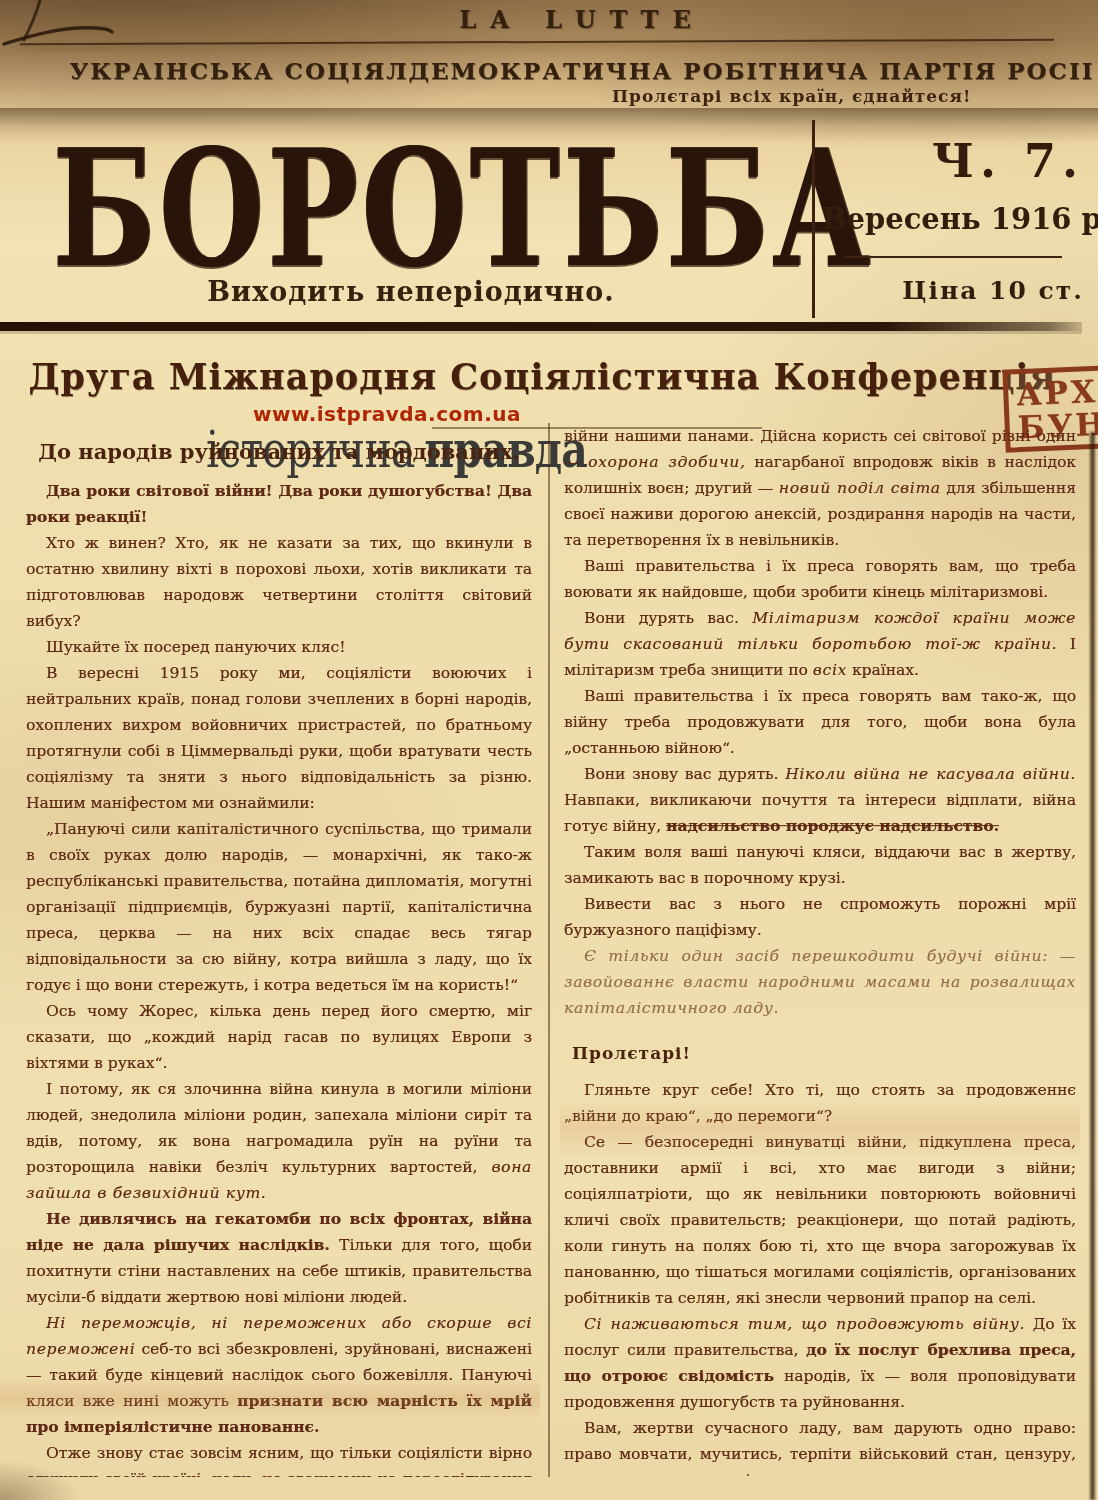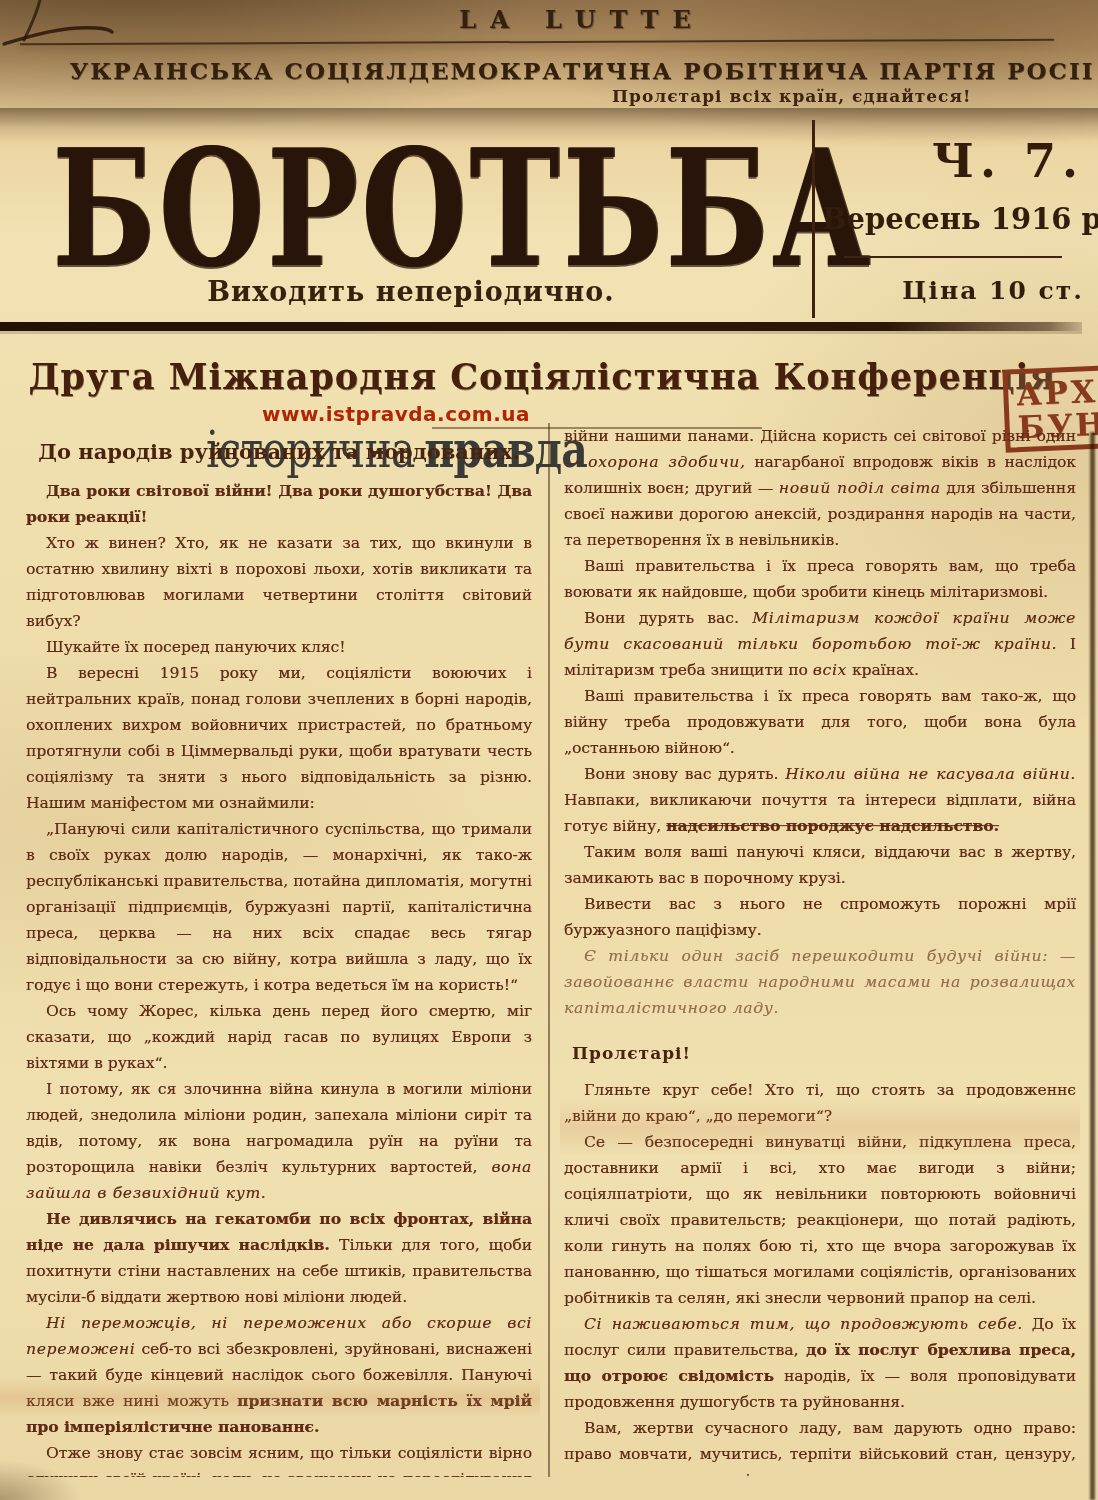--- a/index.html
+++ b/index.html
@@ -35,21 +35,21 @@
   .issue-date{font-size:29px;font-weight:bold;margin-top:14px;white-space:nowrap;}
   .mast-right-rule{width:218px;height:2px;background:#3f2310;margin:20px auto 0;}
   .price{font-size:25px;font-weight:bold;margin-top:18px;letter-spacing:2px;}
   .frequency{position:absolute;left:168px;top:164px;width:486px;text-align:center;font-size:27px;font-weight:bold;letter-spacing:1px;color:#38200e;}
   .thick-rule{position:absolute;left:0;top:322px;width:1082px;height:9px;
     background:linear-gradient(90deg,#241105 0%,#2d1608 82%,rgba(45,22,8,.55) 97%,rgba(45,22,8,.2) 100%);
     box-shadow:0 3px 0 rgba(45,22,8,.18);}
   
   .headline{position:absolute;left:0;top:356px;width:100%;text-align:center;font-size:35px;font-weight:bold;letter-spacing:1px;color:#45200d;text-shadow:.6px .6px 0 rgba(69,32,13,.5);}
   .headline-scratch{position:absolute;left:432px;top:427px;width:330px;height:2px;background:rgba(75,42,19,.5);}
-  .watermark-url{position:absolute;left:262px;top:402px;font-size:20px;font-weight:bold;color:#b02605;letter-spacing:.5px;font-family:"DejaVu Sans",sans-serif;}
+  .watermark-url{position:absolute;left:253px;top:402px;font-size:20px;font-weight:bold;color:#b02605;letter-spacing:.5px;font-family:"DejaVu Sans",sans-serif;}
   .watermark-logo{position:absolute;left:206px;top:420px;font-size:50px;color:#3a3a37;
     transform:scaleX(.82);transform-origin:left top;white-space:nowrap;letter-spacing:-1px;}
   .watermark-logo .w1{font-weight:normal;}
   .watermark-logo .w2{font-weight:bold;margin-left:12px;}
   .stamp{position:absolute;left:1004px;top:366px;border:5px solid #8a3a1c;color:#8a3a1c;
     padding:4px 10px 4px 8px;transform:rotate(-2.4deg);font-weight:bold;font-size:31px;line-height:1.05;
     letter-spacing:3px;background:rgba(240,222,176,.15);text-shadow:.5px .5px 0 rgba(138,58,28,.5);}
   
   .columns{position:absolute;left:26px;top:423px;width:1058px;height:1054px;display:flex;overflow:hidden;}
   .col-left{width:506px;}
@@ -111,21 +111,21 @@
   <div class="stamp">
     <div>АРХІВ</div>
     <div>БУНДА</div>
   </div>
 
   <div class="columns">
     <div class="col-left">
       <div class="col-subtitle">До народів руйнованих та мордованих.</div>
       <div>
           <p class="para"><span class="r-b">Два роки світової війни! Два роки душогубства! Два роки реакції!</span></p>
-          <p class="para"><span>Хто ж винен? Хто, як не казати за тих, що вкинули в остатню хвилину віхті в порохові льохи, хотів викликати та підготовлював могилами четвертини століття світовий вибух?</span></p>
+          <p class="para"><span>Хто ж винен? Хто, як не казати за тих, що вкинули в остатню хвилину віхті в порохові льохи, хотів викликати та підготовлював народовж четвертини століття світовий вибух?</span></p>
           <p class="para"><span>Шукайте їх посеред пануючих кляс!</span></p>
           <p class="para"><span>В вересні 1915 року ми, соціялісти воюючих і нейтральних країв, понад голови зчеплених в борні народів, охоплених вихром войовничих пристрастей, по братньому протягнули собі в Ціммервальді руки, щоби вратувати честь соціялізму та зняти з нього відповідальність за різню. Нашим маніфестом ми ознаймили:</span></p>
           <p class="para"><span>„Пануючі сили капіталістичного суспільства, що тримали в своїх руках долю народів, — монархічні, як тако-ж республіканські правительства, потайна дипломатія, могутні організації підприємців, буржуазні партії, капіталістична преса, церква — на них всіх спадає весь тягар відповідальности за сю війну, котра вийшла з ладу, що їх годує і що вони стережуть, і котра ведеться їм на користь!“</span></p>
           <p class="para"><span>Ось чому Жорес, кілька день перед його смертю, міг сказати, що „кождий нарід гасав по вулицях Европи з віхтями в руках“.</span></p>
           <p class="para"><span>І потому, як ся злочинна війна кинула в могили міліони людей, знедолила міліони родин, запехала міліони сиріт та вдів, потому, як вона нагромадила руїн на руїни та розторощила навіки безліч культурних вартостей, </span><span class="r-i">вона зайшла в безвихідний кут.</span></p>
           <p class="para"><span class="r-b">Не дивлячись на гекатомби по всіх фронтах, війна ніде не дала рішучих наслідків. </span><span>Тільки для того, щоби похитнути стіни наставлених на себе штиків, правительства мусіли-б віддати жертвою нові міліони людей.</span></p>
           <p class="para"><span class="r-i">Ні переможців, ні переможених або скорше всі переможені</span><span> себ-то всі збезкровлені, зруйновані, виснажені — такий буде кінцевий наслідок сього божевілля. Пануючі кляси вже нині можуть </span><span class="r-b">признати всю марність їх мрій про імперіялістичне панованнє.</span></p>
           <p class="para"><span>Отже знову стає зовсім ясним, що тільки соціялісти вірно служили своїй країні, коли, не зважаючи на переслідування та наклепи, вони стали напроти національному сказові, домагаючися </span></p>
         </div>
     </div>
@@ -136,21 +136,21 @@
           <p class="para"><span>Ваші правительства і їх преса говорять вам, що треба воювати як найдовше, щоби зробити кінець мілітаризмові.</span></p>
           <p class="para"><span>Вони дурять вас. </span><span class="r-i">Мілітаризм кождої країни може бути скасований тільки боротьбою тої-ж країни.</span><span> І мілітаризм треба знищити по </span><span class="r-i">всіх</span><span> країнах.</span></p>
           <p class="para"><span>Ваші правительства і їх преса говорять вам тако-ж, що війну треба продовжувати для того, щоби вона була „останньою війною“.</span></p>
           <p class="para"><span>Вони знову вас дурять. </span><span class="r-i">Ніколи війна не касувала війни.</span><span> Навпаки, викликаючи почуття та інтереси відплати, війна готує війну, </span><span class="r-b r-st">надсильство породжує надсильство.</span></p>
           <p class="para"><span>Таким воля ваші пануючі кляси, віддаючи вас в жертву, замикають вас в порочному крузі.</span></p>
           <p class="para"><span>Вивести вас з нього не спроможуть порожні мрії буржуазного паціфізму.</span></p>
           <p class="para faded"><span class="r-i">Є тільки один засіб перешкодити будучі війни: — завойованнє власти народними масами на розвалищах капіталістичного ладу.</span></p>
           <p class="subhead spaced-head"><span>Пролєтарі!</span></p>
           <p class="para"><span>Гляньте круг себе! Хто ті, що стоять за продовженнє „війни до краю“, „до перемоги“?</span></p>
           <p class="para"><span>Се — безпосередні винуватці війни, підкуплена преса, доставники армії і всі, хто має вигоди з війни; соціялпатріоти, що як невільники повторюють войовничі кличі своїх правительств; реакціонери, що потай радіють, коли гинуть на полях бою ті, хто ще вчора загорожував їх панованню, що тішаться могилами соціялістів, організованих робітників та селян, які знесли червоний прапор на селі.</span></p>
-          <p class="para"><span class="r-i">Сі наживаються тим, що продовжують себе.</span><span> До їх послуг сили правительства, </span><span class="r-b">до їх послуг брехлива преса, що отроює свідомість</span><span> народів, їх — воля проповідувати продовження душогубств та руйновання.</span></p>
+          <p class="para"><span class="r-i">Сі наживаються тим, що продовжують війну.</span><span> До їх послуг сили правительства, </span><span class="r-b">до їх послуг брехлива преса, що отроює свідомість</span><span> народів, їх — воля проповідувати продовження душогубств та руйновання.</span></p>
           <p class="para"><span>Вам, жертви сучасного ладу, вам дарують одно право: право мовчати, мучитись, терпіти військовий стан, цензуру, тюрми, погрози утисків.</span></p>
         </div>
     </div>
   </div>
 
   <div class="scan-edge"></div>
   <div class="soft stain-a"></div>
   <div class="soft stain-b"></div>
   <div class="soft stain-c"></div>
 </div>

